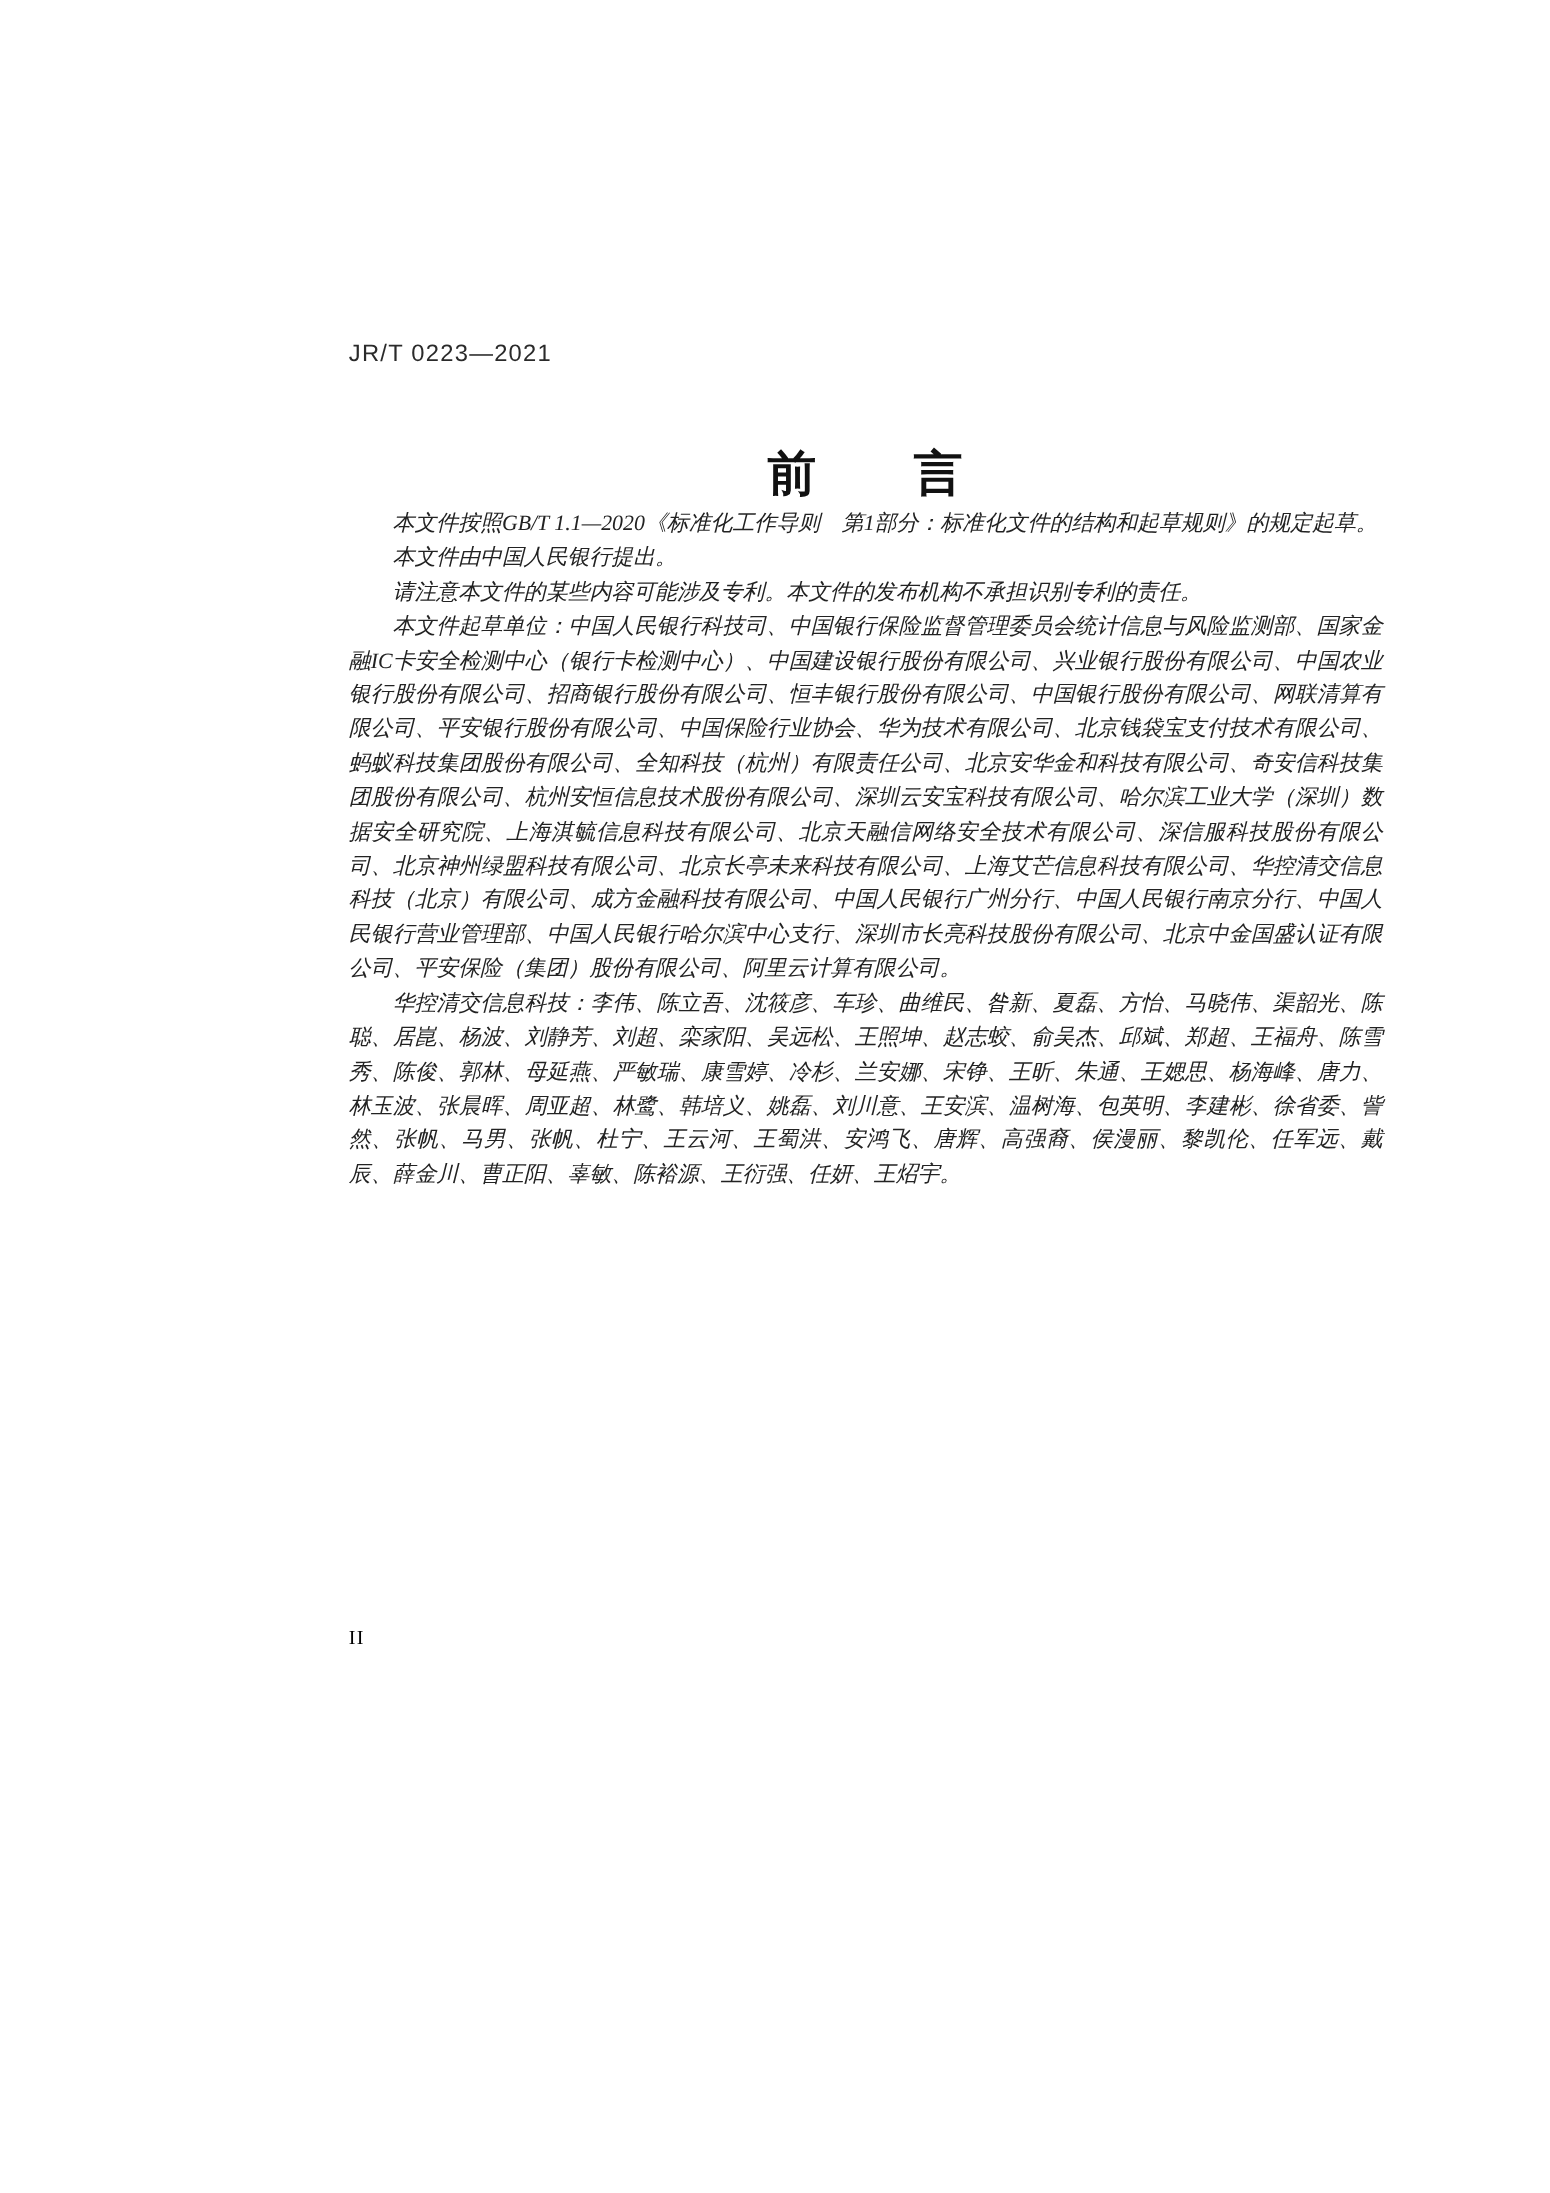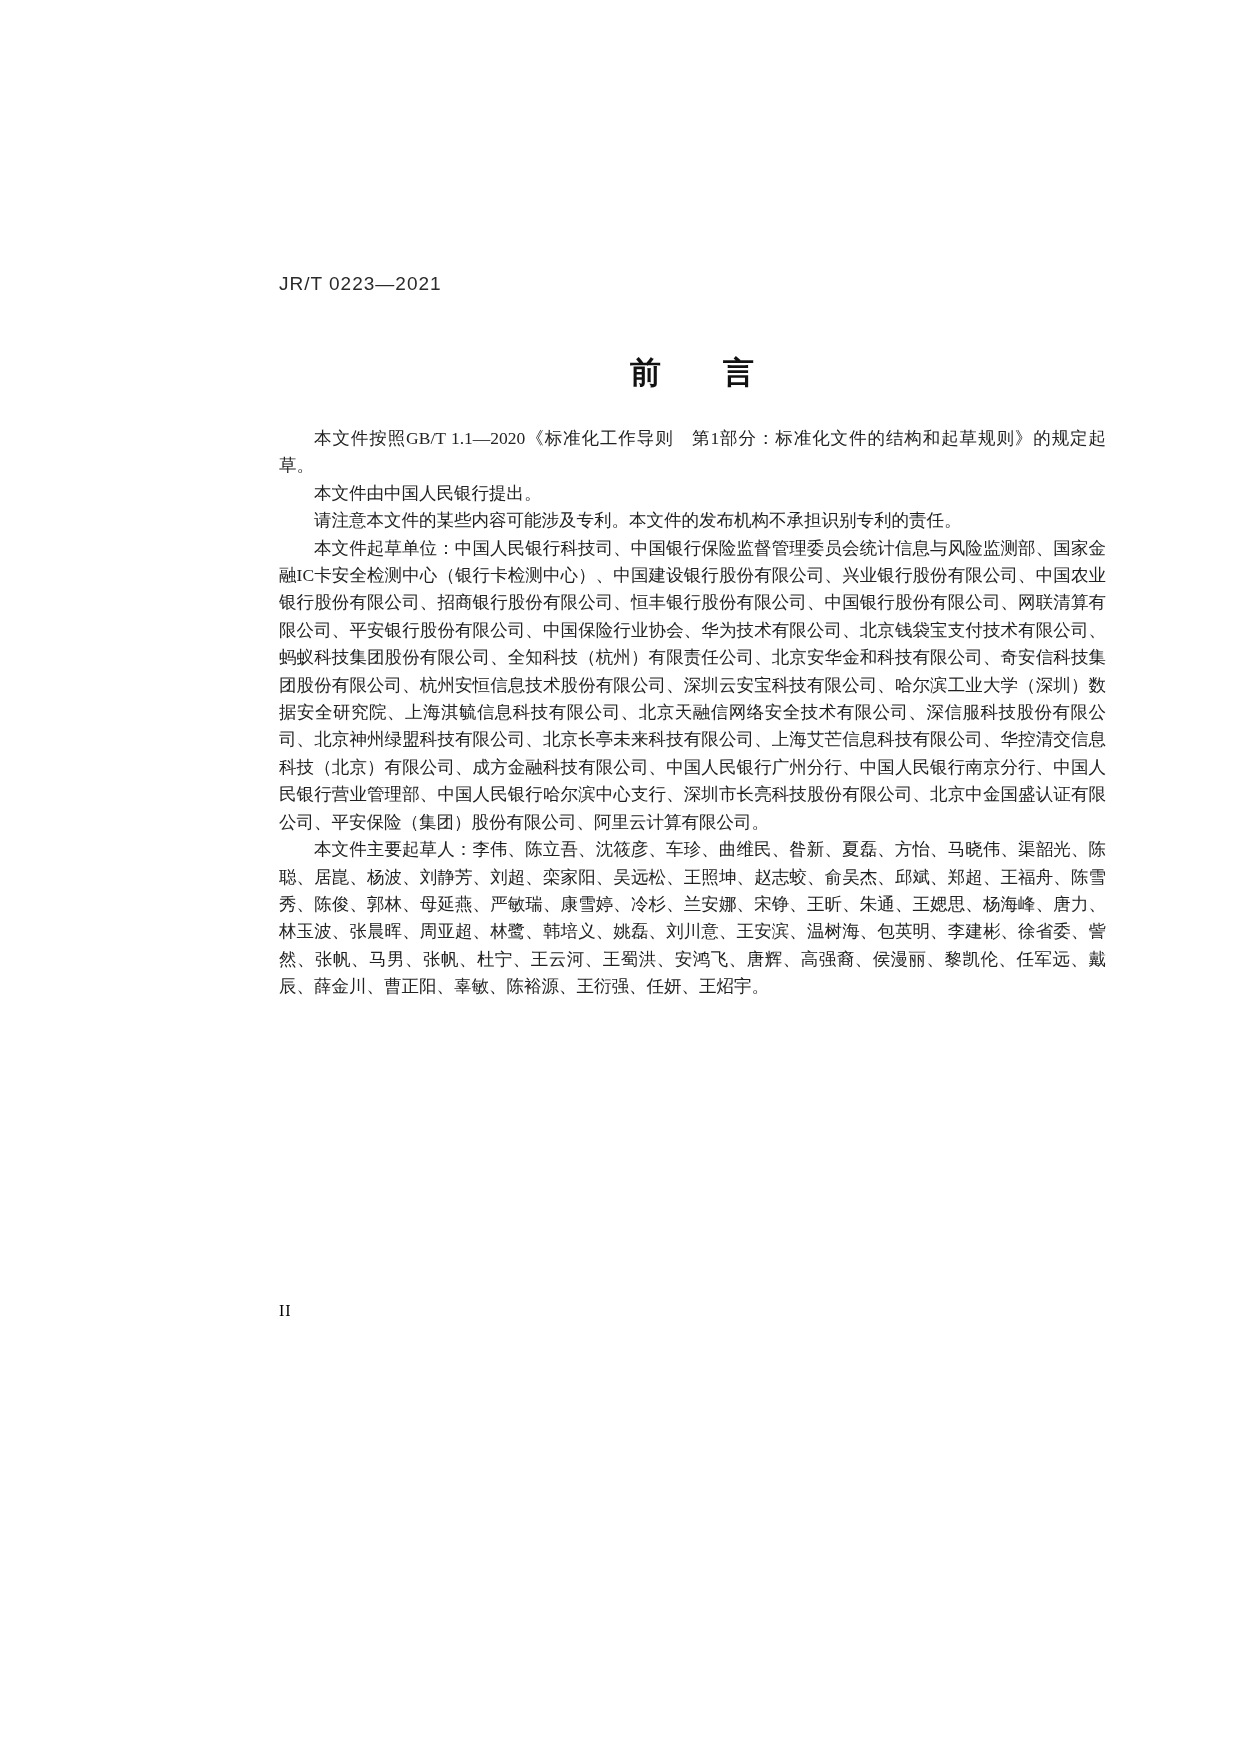--- a/index.html
+++ b/index.html
@@ -24,32 +24,33 @@
     color: #2a2a2a;
   }
   .doc-title {
     position: absolute;
     left: 207px;
     width: 826px;
     top: 280px;
     text-align: center;
     font-family: "Liberation Sans", "DejaVu Sans", sans-serif;
     font-weight: bold;
-    font-size: 31px;
+    font-size: 39px;
     color: #111111;
   }
   .content {
     position: absolute;
     left: 207px;
-    top: 353px;
+    top: 333px;
     width: 827px;
     font-size: 17.5px;
     line-height: 27.4px;
     color: #222222;
     text-align: justify;
+    font-style: italic;
   }
   .content p {
     text-indent: 2em;
     margin: 0;
   }
   .page-number {
     position: absolute;
     left: 207px;
     top: 1230px;
     font-size: 16px;
@@ -64,18 +65,18 @@
 
   <div class="doc-code">JR/T 0223—2021</div>
 
   <h1 class="doc-title">前　　言</h1>
 
   <div class="content">
     <p>本文件按照GB/T 1.1—2020《标准化工作导则　第1部分：标准化文件的结构和起草规则》的规定起草。</p>
     <p>本文件由中国人民银行提出。</p>
     <p>请注意本文件的某些内容可能涉及专利。本文件的发布机构不承担识别专利的责任。</p>
     <p>本文件起草单位：中国人民银行科技司、中国银行保险监督管理委员会统计信息与风险监测部、国家金融IC卡安全检测中心（银行卡检测中心）、中国建设银行股份有限公司、兴业银行股份有限公司、中国农业银行股份有限公司、招商银行股份有限公司、恒丰银行股份有限公司、中国银行股份有限公司、网联清算有限公司、平安银行股份有限公司、中国保险行业协会、华为技术有限公司、北京钱袋宝支付技术有限公司、蚂蚁科技集团股份有限公司、全知科技（杭州）有限责任公司、北京安华金和科技有限公司、奇安信科技集团股份有限公司、杭州安恒信息技术股份有限公司、深圳云安宝科技有限公司、哈尔滨工业大学（深圳）数据安全研究院、上海淇毓信息科技有限公司、北京天融信网络安全技术有限公司、深信服科技股份有限公司、北京神州绿盟科技有限公司、北京长亭未来科技有限公司、上海艾芒信息科技有限公司、华控清交信息科技（北京）有限公司、成方金融科技有限公司、中国人民银行广州分行、中国人民银行南京分行、中国人民银行营业管理部、中国人民银行哈尔滨中心支行、深圳市长亮科技股份有限公司、北京中金国盛认证有限公司、平安保险（集团）股份有限公司、阿里云计算有限公司。</p>
-    <p>本文件主要起草人：李伟、陈立吾、沈筱彦、车珍、曲维民、昝新、夏磊、方怡、马晓伟、渠韶光、陈聪、居崑、杨波、刘静芳、刘超、栾家阳、吴远松、王照坤、赵志蛟、俞吴杰、邱斌、郑超、王福舟、陈雪秀、陈俊、郭林、母延燕、严敏瑞、康雪婷、冷杉、兰安娜、宋铮、王昕、朱通、王媤思、杨海峰、唐力、林玉波、张晨晖、周亚超、林鹭、韩培义、姚磊、刘川意、王安滨、温树海、包英明、李建彬、徐省委、訾然、张帆、马男、张帆、杜宁、王云河、王蜀洪、安鸿飞、唐辉、高强裔、侯漫丽、黎凯伦、任军远、戴辰、薛金川、曹正阳、辜敏、陈裕源、王衍强、任妍、王炤宇。</p>
+    <p>华控清交信息科技：李伟、陈立吾、沈筱彦、车珍、曲维民、昝新、夏磊、方怡、马晓伟、渠韶光、陈聪、居崑、杨波、刘静芳、刘超、栾家阳、吴远松、王照坤、赵志蛟、俞吴杰、邱斌、郑超、王福舟、陈雪秀、陈俊、郭林、母延燕、严敏瑞、康雪婷、冷杉、兰安娜、宋铮、王昕、朱通、王媤思、杨海峰、唐力、林玉波、张晨晖、周亚超、林鹭、韩培义、姚磊、刘川意、王安滨、温树海、包英明、李建彬、徐省委、訾然、张帆、马男、张帆、杜宁、王云河、王蜀洪、安鸿飞、唐辉、高强裔、侯漫丽、黎凯伦、任军远、戴辰、薛金川、曹正阳、辜敏、陈裕源、王衍强、任妍、王炤宇。</p>
   </div>
 
   <div class="page-number">II</div>
 
 </div>
 
 </body></html>

